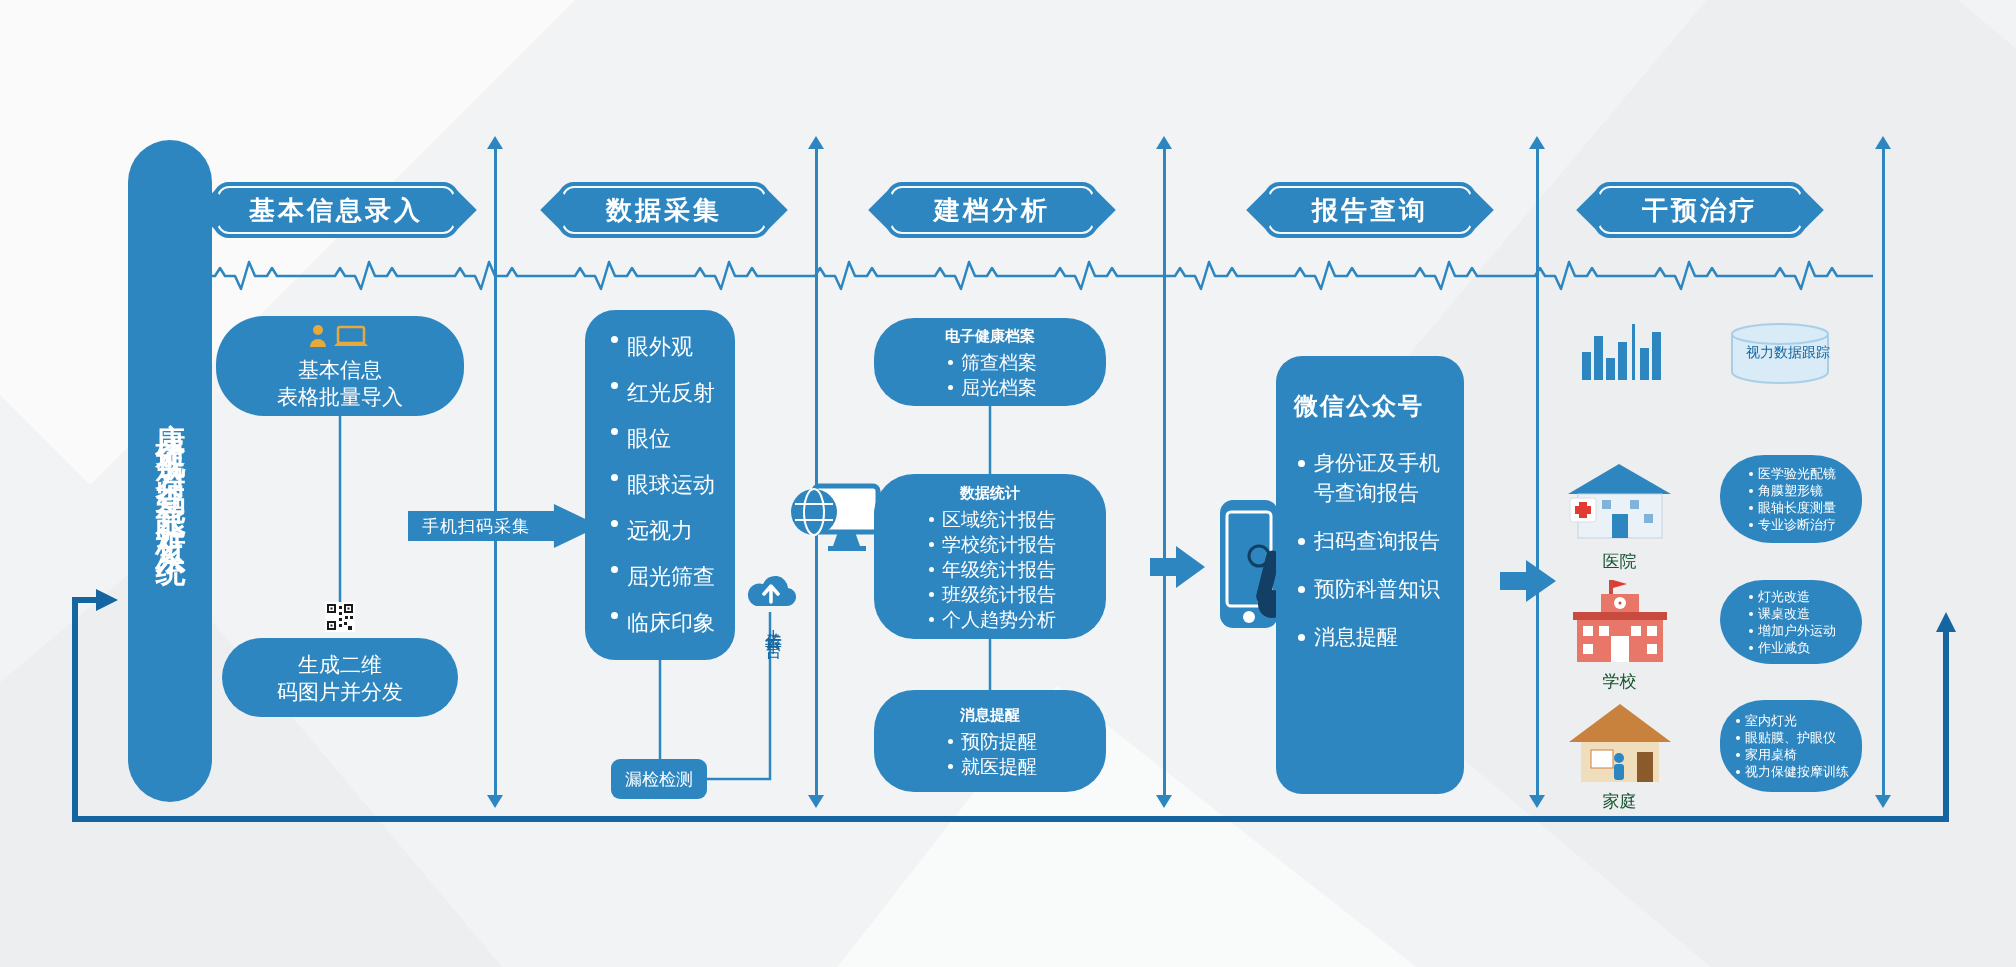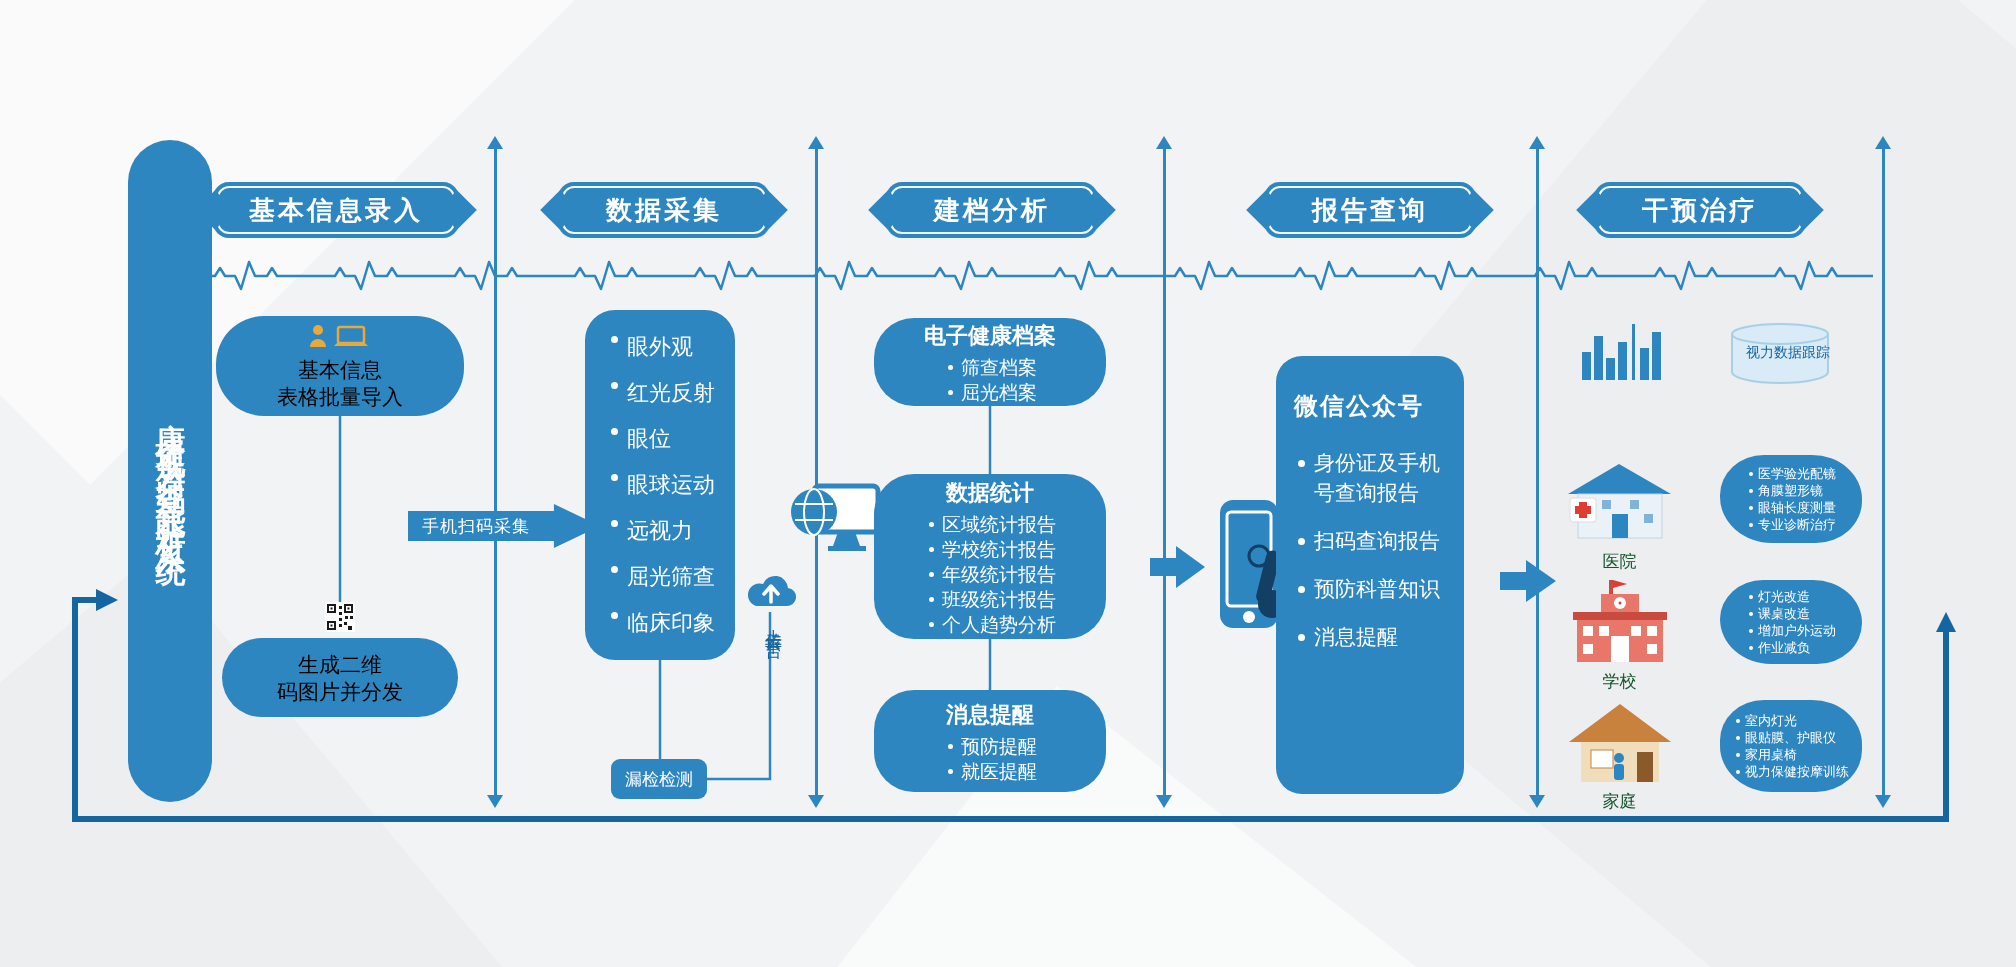--- a/index.html
+++ b/index.html
@@ -37,21 +37,21 @@
     display:flex;align-items:center;justify-content:center;font-size:26px;letter-spacing:3px;font-weight:bold;
     border-radius:16px;box-shadow:inset 0 0 0 4px var(--primary),inset 0 0 0 6px rgba(255,255,255,.95);}
   .badge::before,.badge::after{content:"";position:absolute;top:14px;width:28px;height:28px;background:var(--primary);transform:rotate(45deg);z-index:-1;}
   .badge::before{left:-12px;}
   .badge::after{right:-12px;}
 
   
   .ecg{position:absolute;left:193px;top:254px;z-index:1;}
 
   
-  .pill{position:absolute;background:var(--primary);color:#000000;border-radius:48px;z-index:2;
+  .pill{position:absolute;background:var(--primary);color:#ffffff;border-radius:48px;z-index:2;
     display:flex;flex-direction:column;align-items:center;justify-content:center;text-align:center;}
   .pill .l1{font-size:21px;line-height:27px;}
   .icon-row{margin-bottom:3px;}
 
   
   .blist{list-style:none;margin:0;padding:0;color:#fff;}
   .blist li{position:relative;padding-left:22px;text-align:left;}
   .blist li::before{content:"";position:absolute;left:6px;top:.55em;width:7px;height:7px;border-radius:50%;background:#fff;}
 
   .capture-box{position:absolute;left:585px;top:310px;width:150px;height:350px;background:var(--primary);
@@ -59,21 +59,21 @@
   .capture-box li{font-size:22px;line-height:46px;}
 
   .small-box{position:absolute;left:611px;top:759px;width:96px;height:40px;background:var(--primary);color:#fff;
     border-radius:9px;display:flex;align-items:center;justify-content:center;font-size:17px;z-index:2;}
 
   .vlabel{position:absolute;left:762px;top:616px;writing-mode:vertical-rl;color:var(--primary-dark);font-size:17px;letter-spacing:3px;z-index:2;}
 
   
   .card{position:absolute;left:874px;width:232px;background:var(--primary);color:#fff;border-radius:40px;z-index:2;
     display:flex;flex-direction:column;align-items:center;justify-content:center;padding:8px 12px;}
-  .card-title{font-weight:bold;font-size:22px;margin:2px 0 4px;}
+  .card-title{font-weight:bold;font-size:15px;margin:2px 0 4px;}
   .card .blist li{font-size:19px;line-height:25px;padding-left:18px;}
   .card .blist li::before{width:5px;height:5px;left:5px;}
 
   
   .scan-arrow{position:absolute;left:408px;top:504px;width:192px;height:44px;background:var(--primary);z-index:3;
     clip-path:polygon(0 16%,76% 16%,76% 0,100% 50%,76% 100%,76% 84%,0 84%);
     display:flex;align-items:center;justify-content:flex-start;padding-left:14px;color:#fff;font-size:17px;letter-spacing:1px;}
 
   
   .wechat-box{position:absolute;left:1276px;top:356px;width:188px;height:438px;background:var(--primary);color:#fff;

